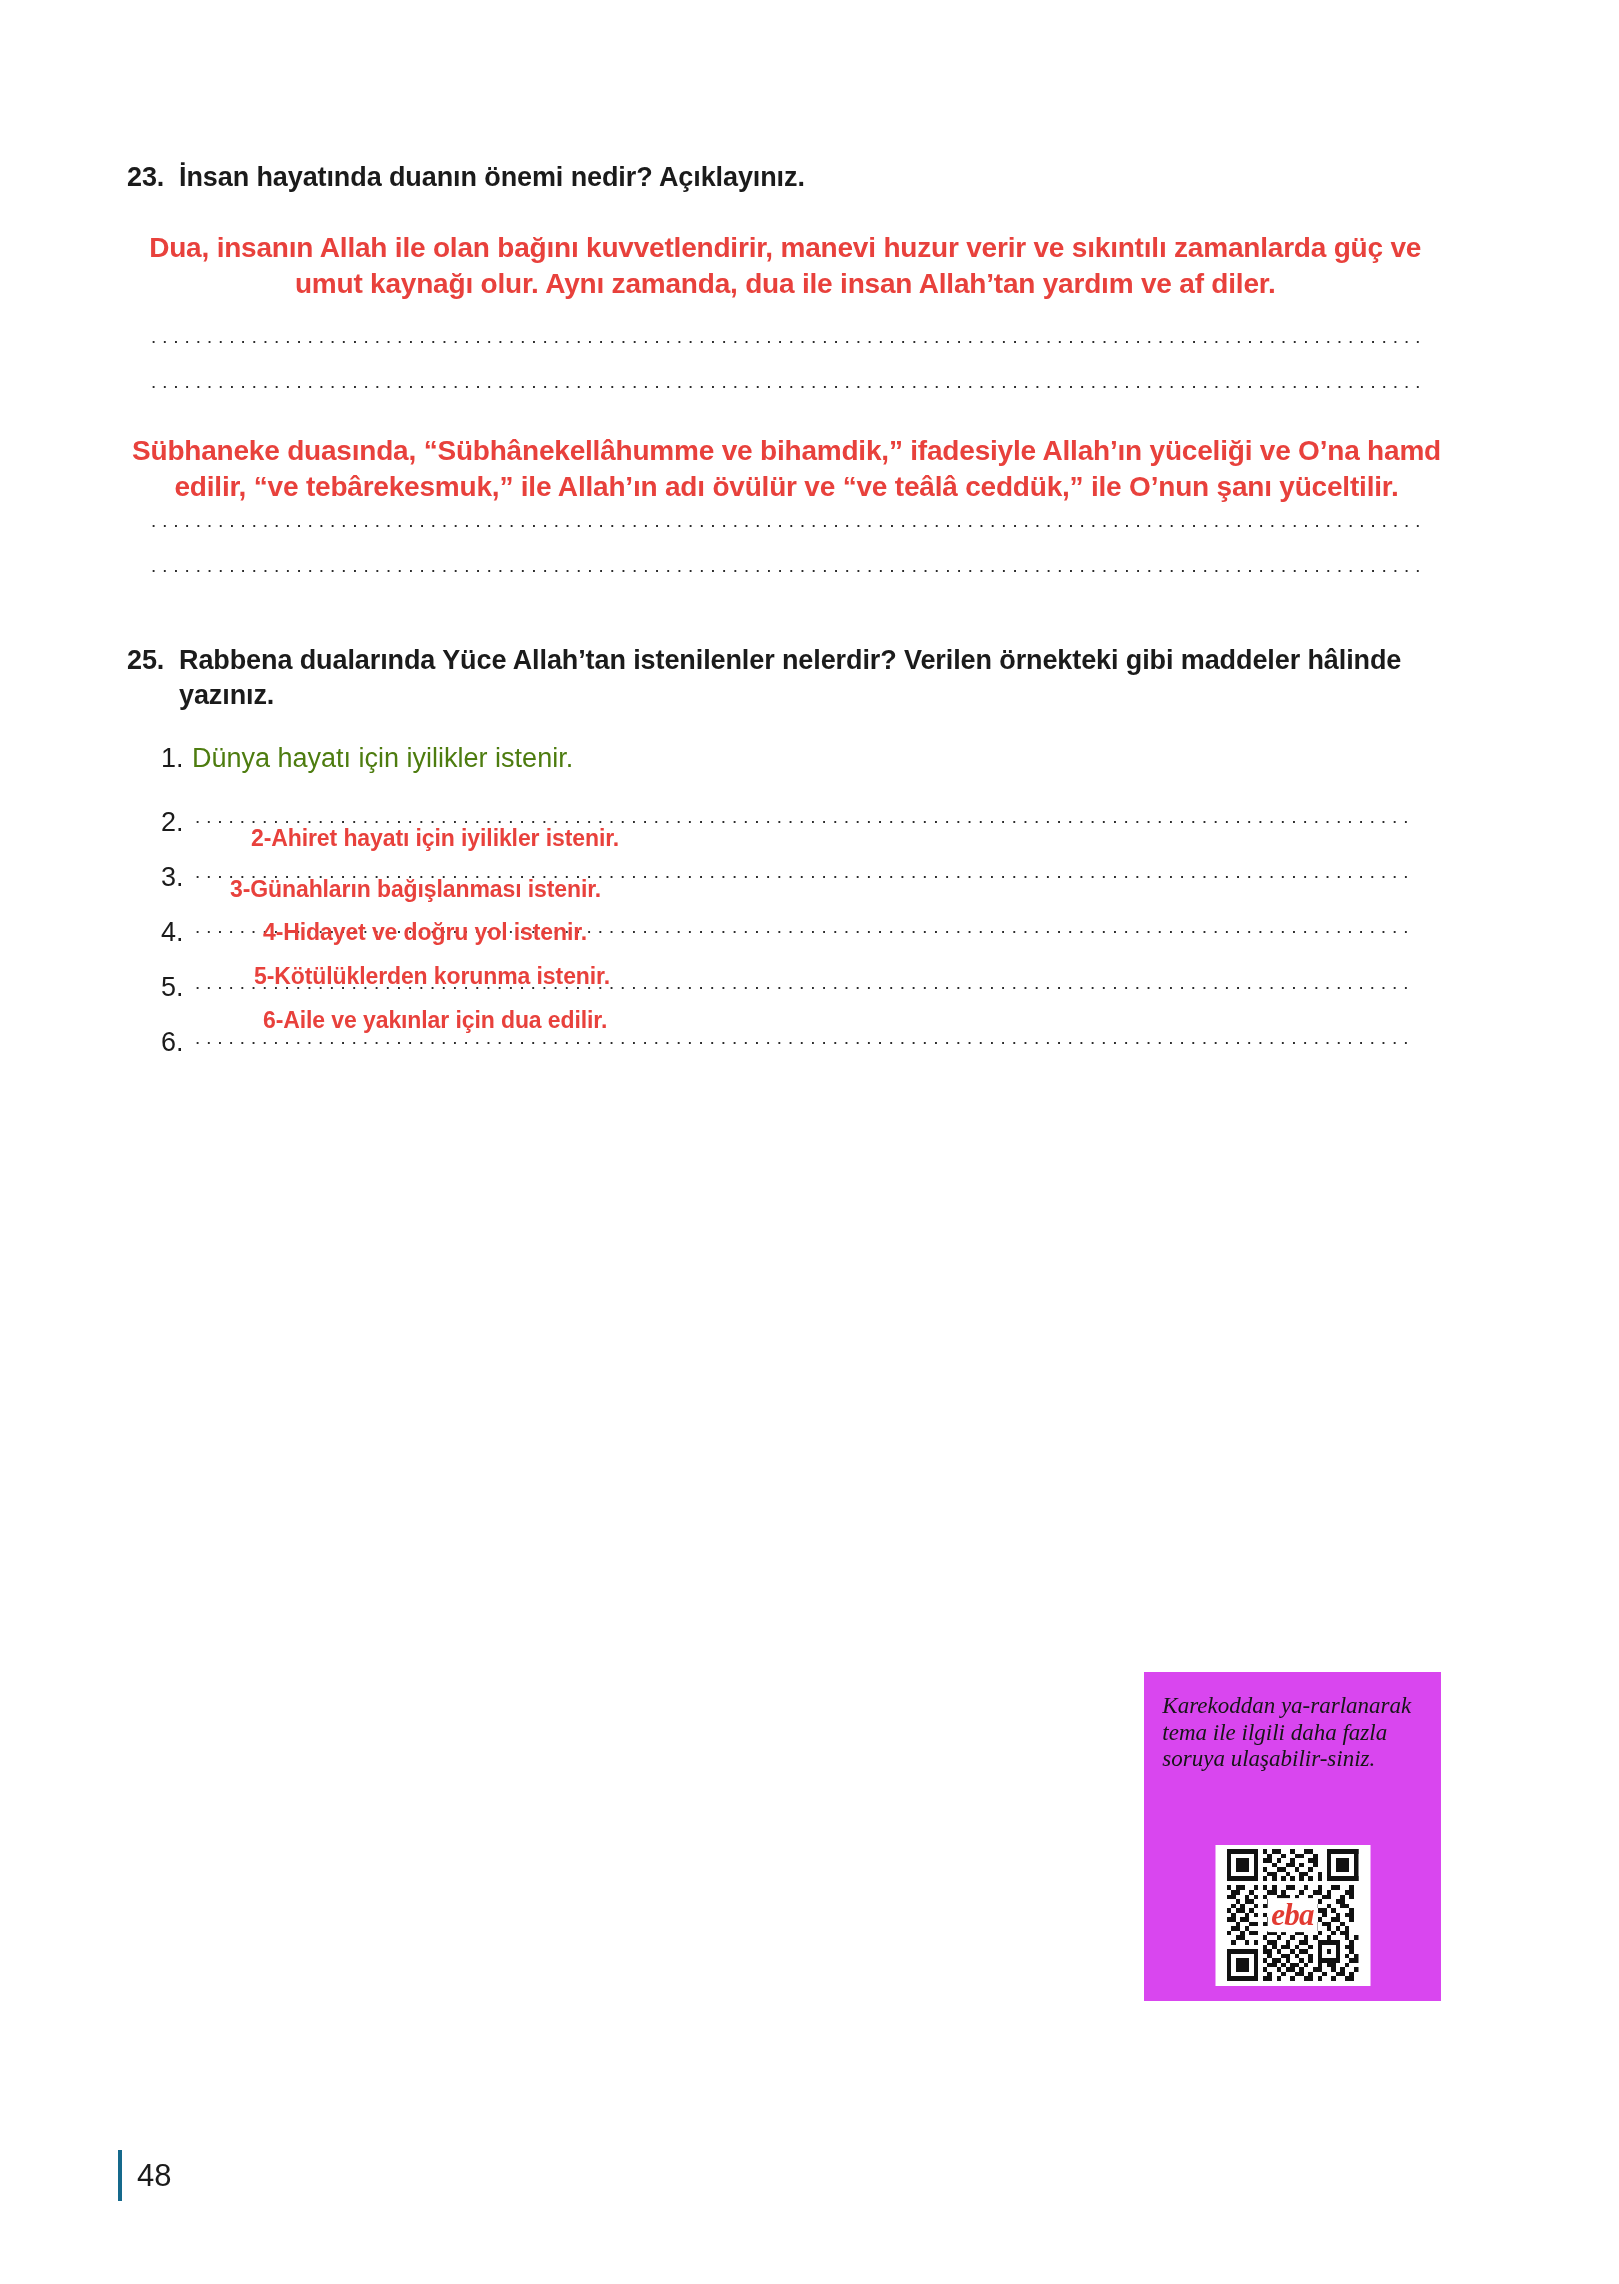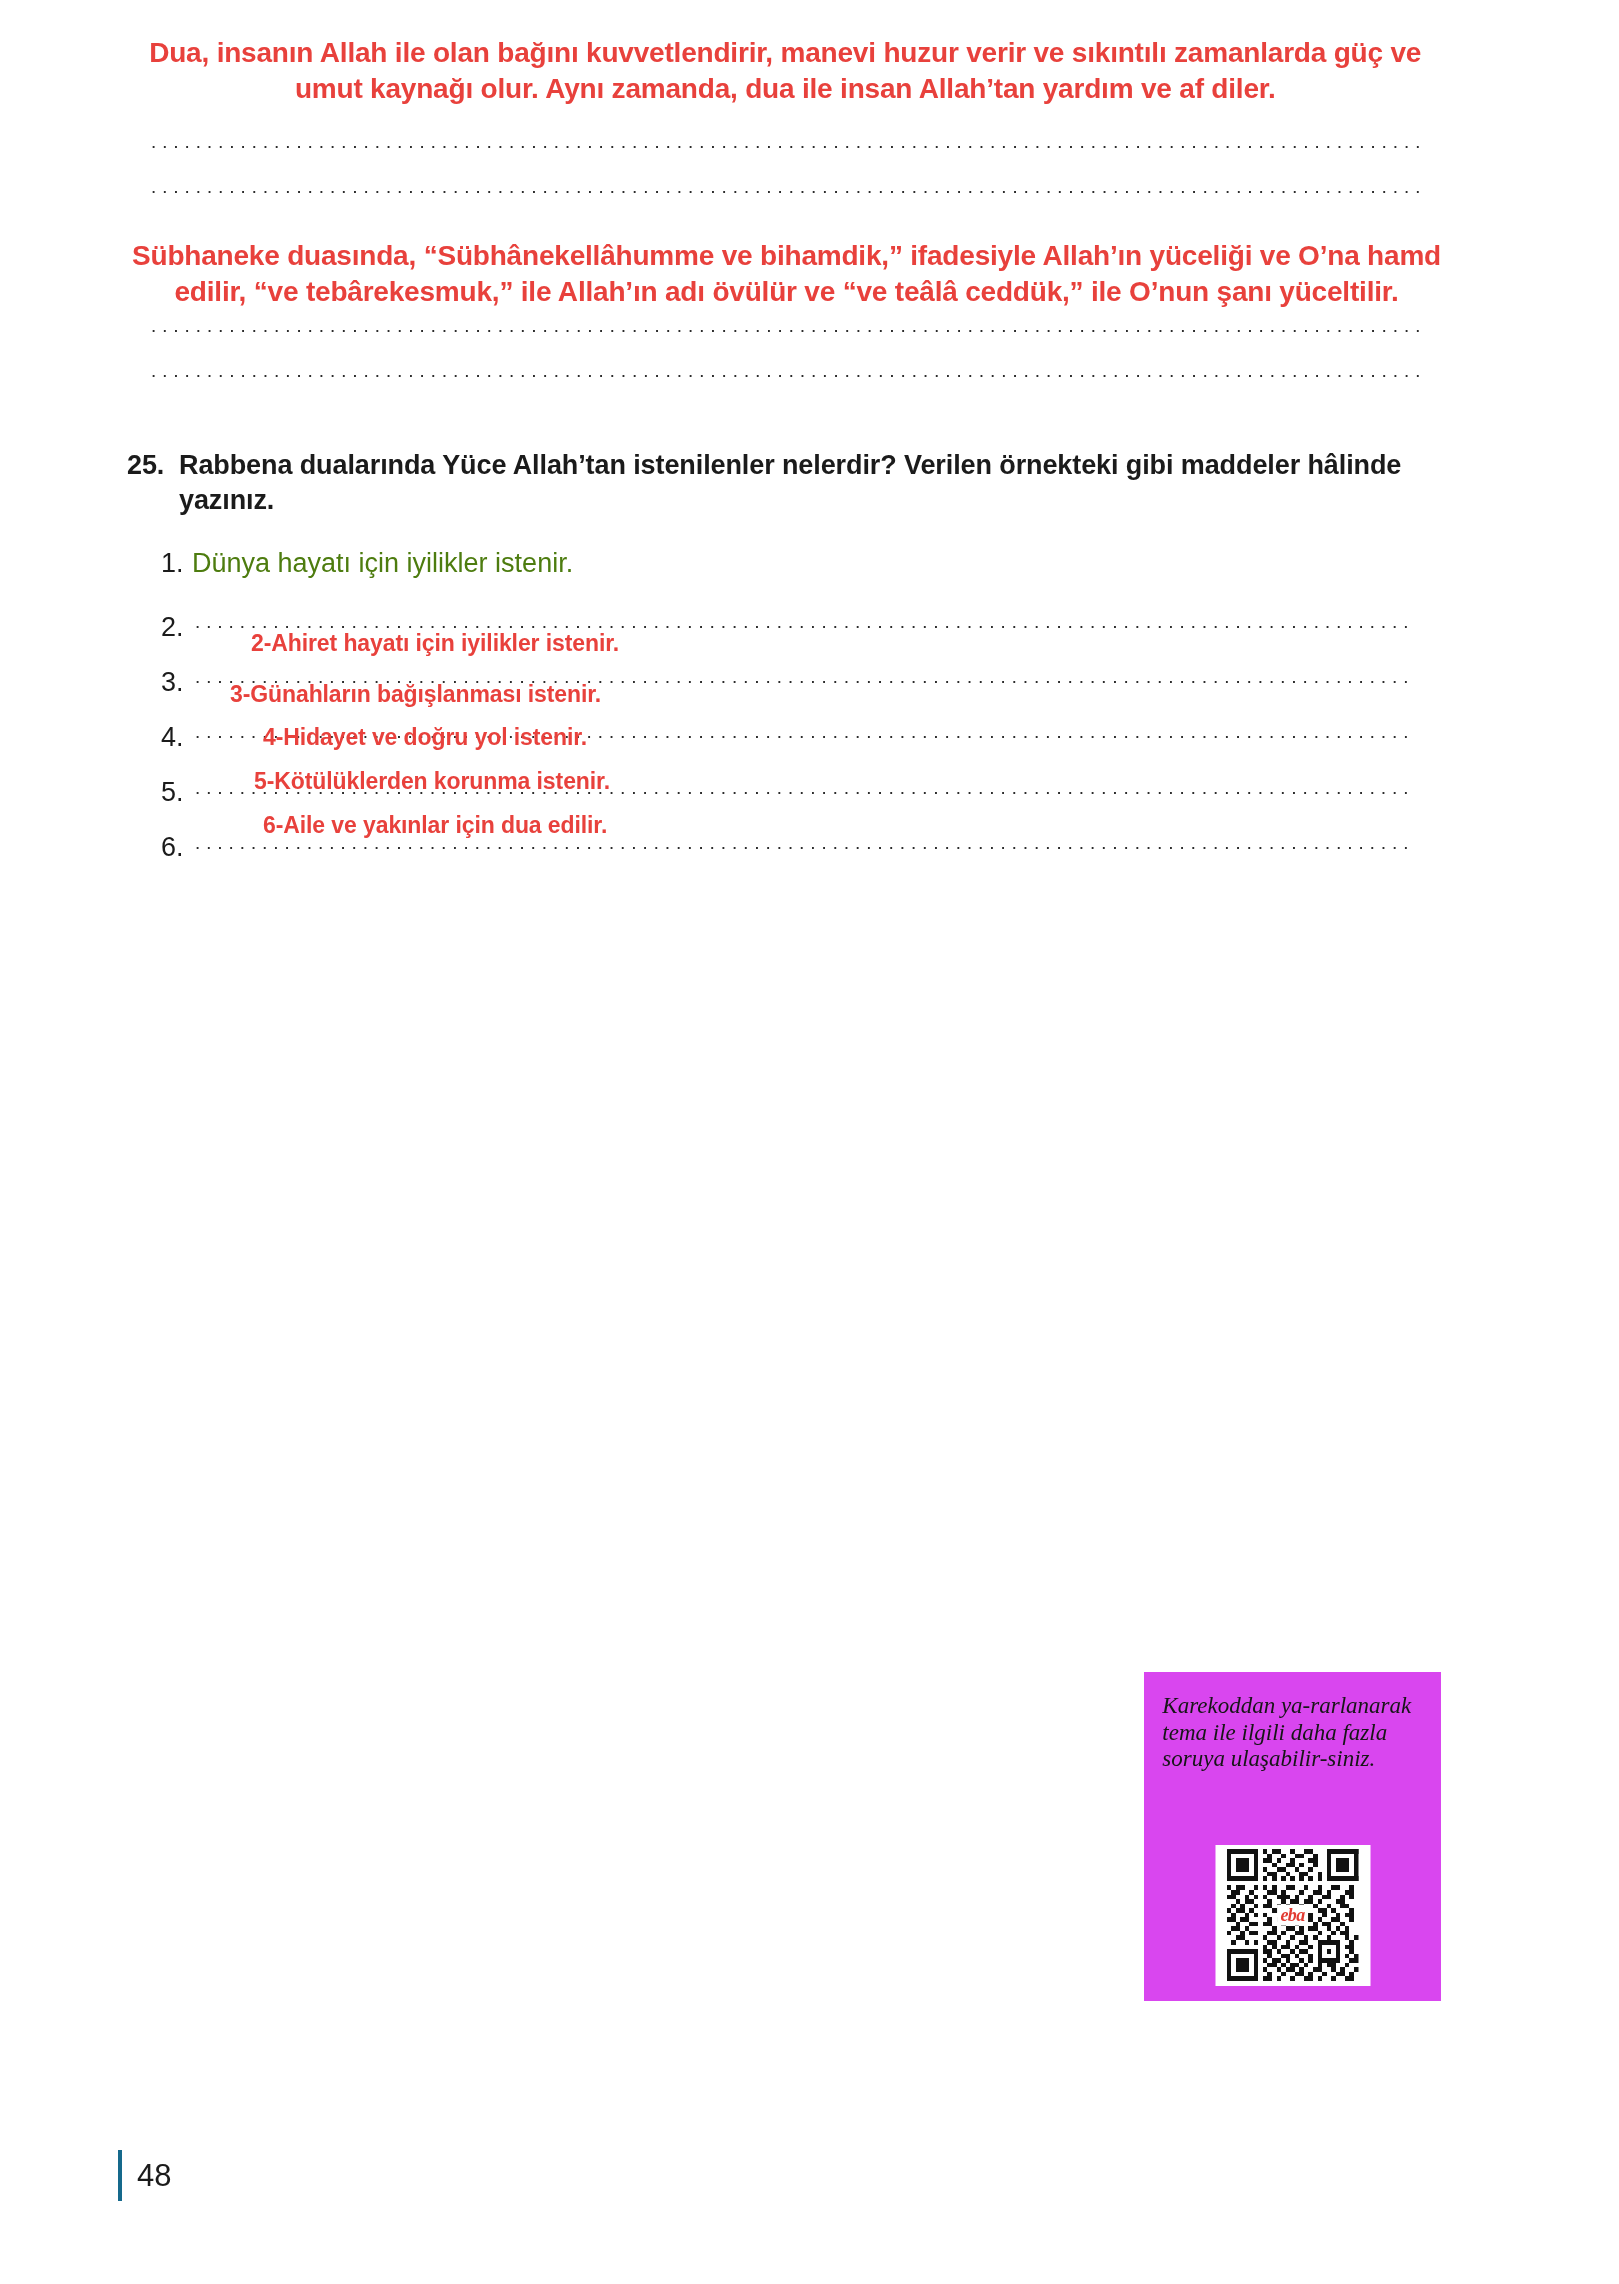--- a/index.html
+++ b/index.html
@@ -180,21 +180,21 @@
   .eba-logo {
     position: absolute;
     left: 50%;
     top: 50%;
     transform: translate(-50%, -50%);
     background: #ffffff;
     padding: 1.4px 3.5px;
     font-family: "Liberation Serif", serif;
     font-style: italic;
     font-weight: bold;
-    font-size: 18px;
+    font-size: 31px;
     line-height: 1;
     color: #e23b32;
     letter-spacing: -0.7px;
   }
 
   
   .folio {
     position: absolute;
     left: 118px;
     bottom: 83px;
@@ -214,20 +214,24 @@
   }
 </style>
 </head>
 <body>
 
 <div class="page">
 
 
   <div class="content">
 
+    <div style="margin-top:160px;" class="question">
+      <span class="q-num">23.</span>
+      <span class="q-text">İnsan hayatında duanın önemi nedir? Açıklayınız.</span>
+    </div>
 
     <div style="margin-top:35px; margin-left:-9.8px; width:1336px;" class="answer-red">Dua, insanın Allah ile olan bağını kuvvetlendirir, manevi huzur verir ve sıkıntılı zamanlarda güç ve umut kaynağı olur. Aynı zamanda, dua ile insan Allah’tan yardım ve af diler.</div>
 
     <div style="margin-top:27px; margin-left:21px; width:1279px;" class="dotline"></div>
     <div style="margin-top:21px; margin-left:21px; width:1279px;" class="dotline"></div>
 
 
     <div style="margin-top:34px; margin-left:-15.5px; width:1350px;" class="answer-red">Sübhaneke duasında, “Sübhânekellâhumme ve bihamdik,” ifadesiyle Allah’ın yüceliği ve O’na hamd edilir, “ve tebârekesmuk,” ile Allah’ın adı övülür ve “ve teâlâ ceddük,” ile O’nun şanı yüceltilir.</div>
 
     <div style="margin-top:8.4px; margin-left:21px; width:1279px;" class="dotline"></div>

